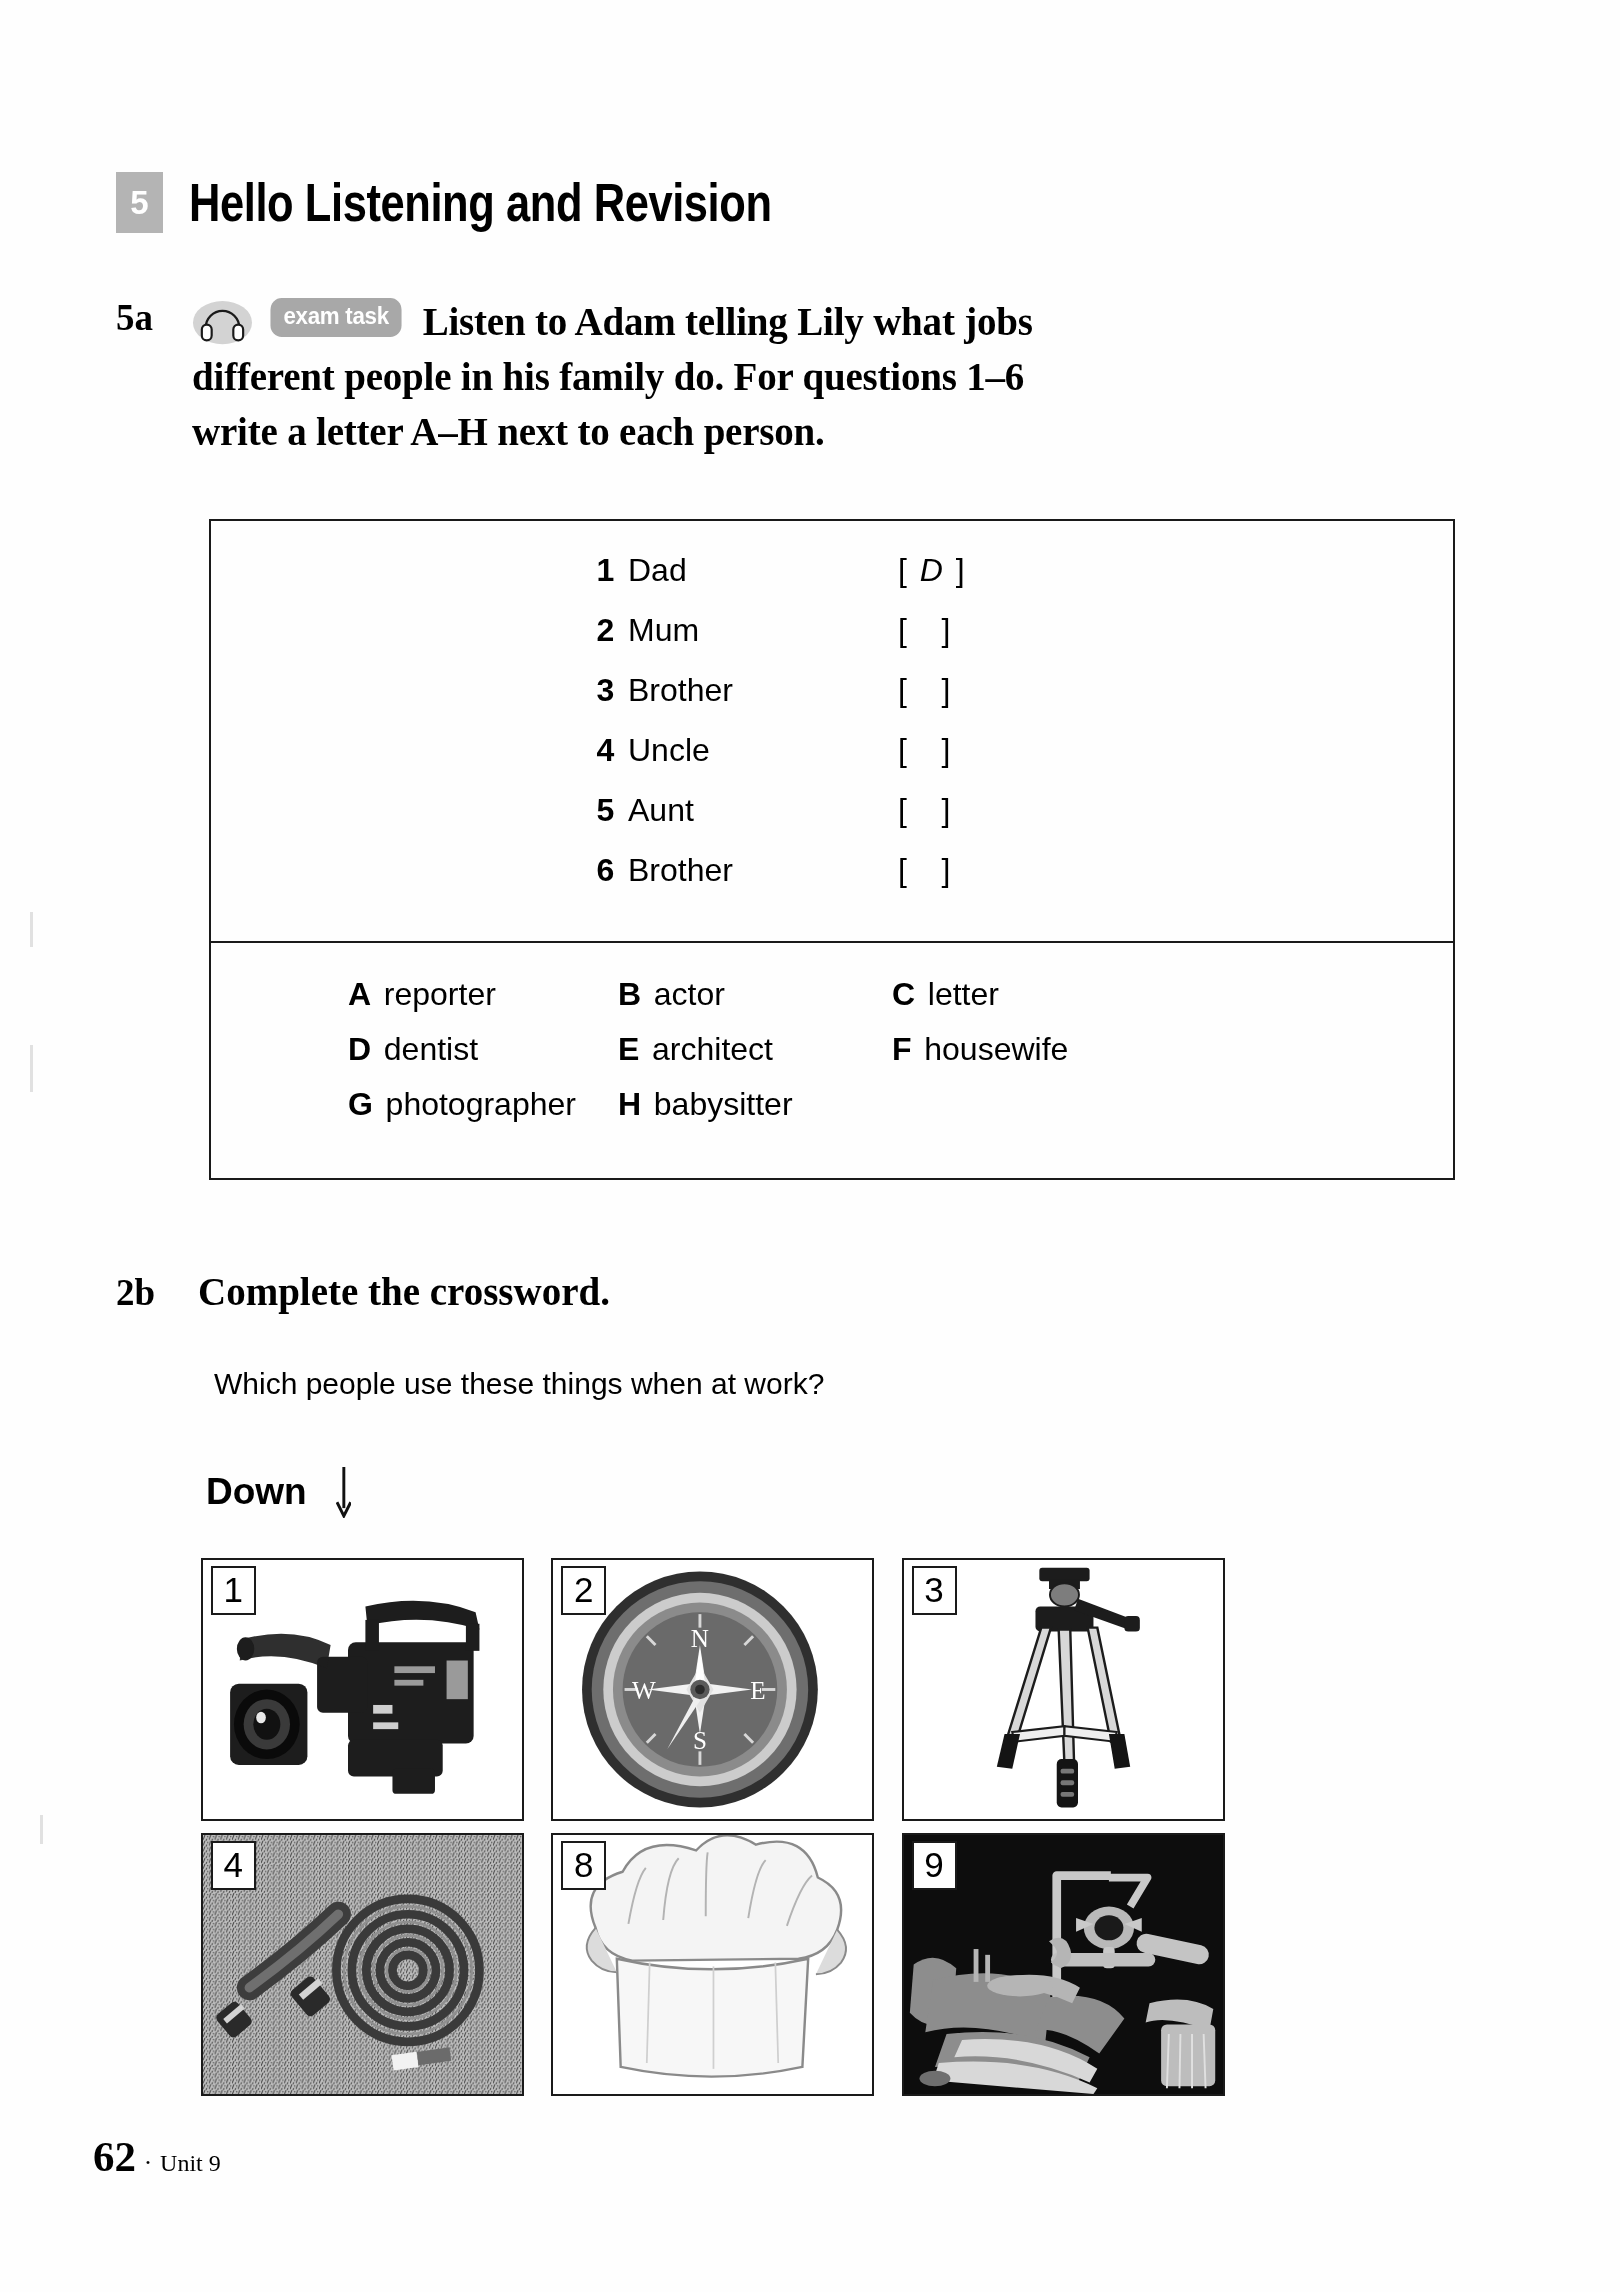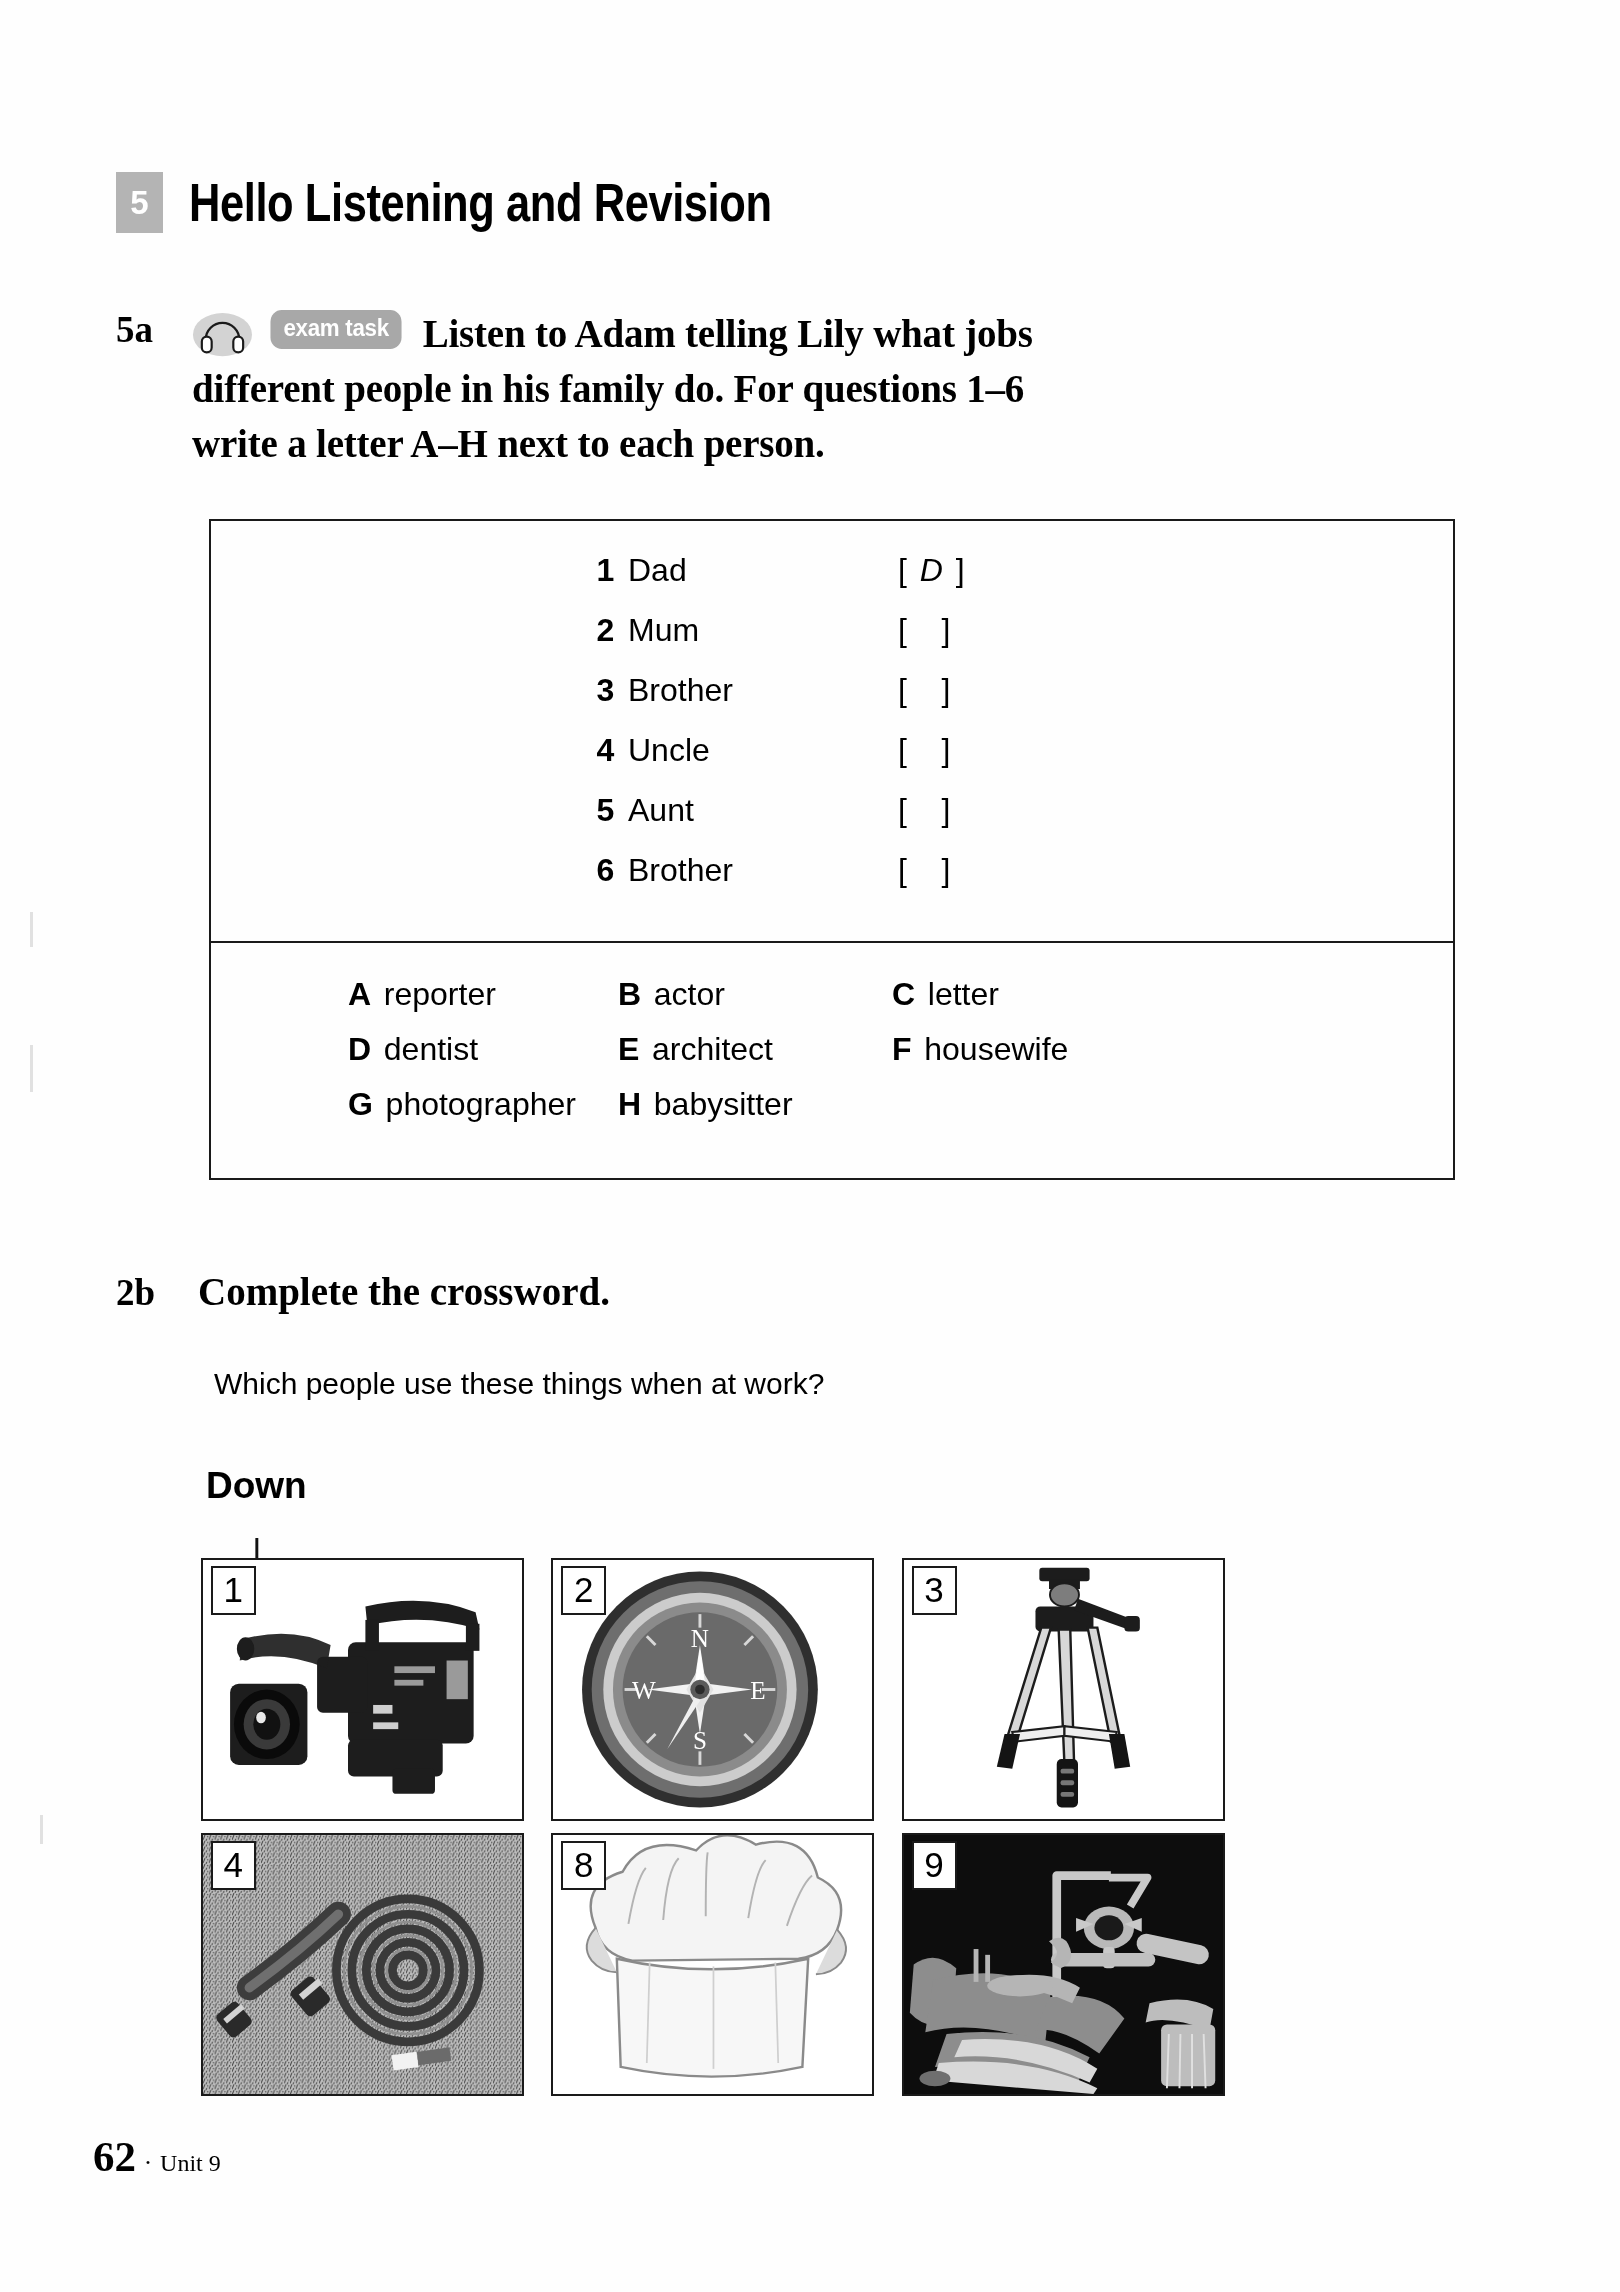--- a/index.html
+++ b/index.html
@@ -58,21 +58,21 @@
     letter-spacing: -0.5px;
     transform: scaleX(0.82);
     transform-origin: left center;
     white-space: nowrap;
   }
 
   
   .ex5a {
     position: absolute;
     left: 116px;
-    top: 306px;
+    top: 294px;
     width: 1402px;
   }
   .ex5a-row1 {
     display: flex;
     align-items: flex-start;
   }
   .ex-label {
     font-family: "Liberation Serif", serif;
     font-weight: bold;
     font-size: 37px;
@@ -208,21 +208,20 @@
   .down-label {
     position: absolute;
     left: 206px;
     top: 1465px;
     display: flex;
     align-items: center;
     gap: 29px;
     font-family: "Liberation Sans", sans-serif;
     font-weight: bold;
     font-size: 37px;
-    flex-direction: column;
   }
   .down-arrow { width: 15.7px; height: 53px; }
 
   
   .picture-grid {
     position: absolute;
     left: 201px;
     top: 1558px;
     display: grid;
     grid-template-columns: repeat(3, 323px);

